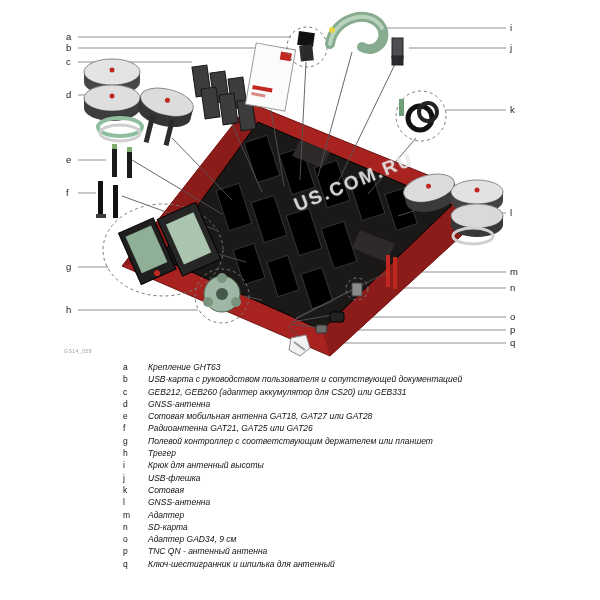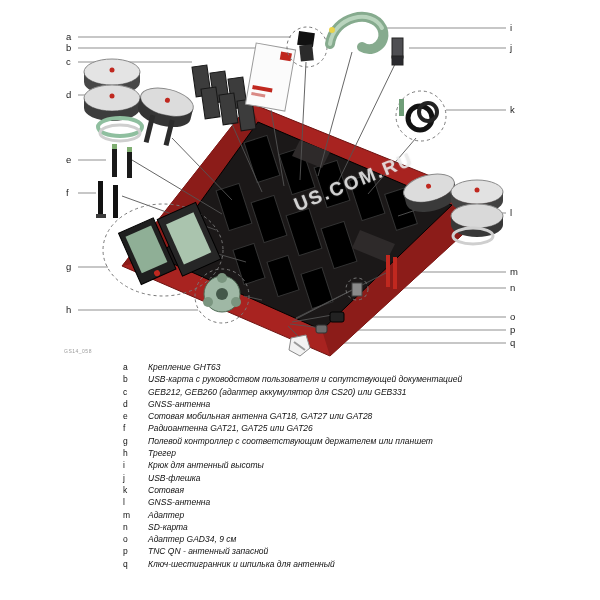--- a/index.html
+++ b/index.html
@@ -300,21 +300,21 @@
     <div class="legend-row">
         <span class="legend-letter">n</span>
         <span class="legend-text">SD-карта</span>
       </div>
     <div class="legend-row">
         <span class="legend-letter">o</span>
         <span class="legend-text">Адаптер GAD34, 9 см</span>
       </div>
     <div class="legend-row">
         <span class="legend-letter">p</span>
-        <span class="legend-text">TNC QN - антенный запасной</span>
+        <span class="legend-text">TNC QN - антенный антенна</span>
       </div>
     <div class="legend-row">
         <span class="legend-letter">q</span>
         <span class="legend-text">Ключ-шестигранник и шпилька для антенный</span>
       </div>
   </div>
 
 </div>
 
 </body></html>

